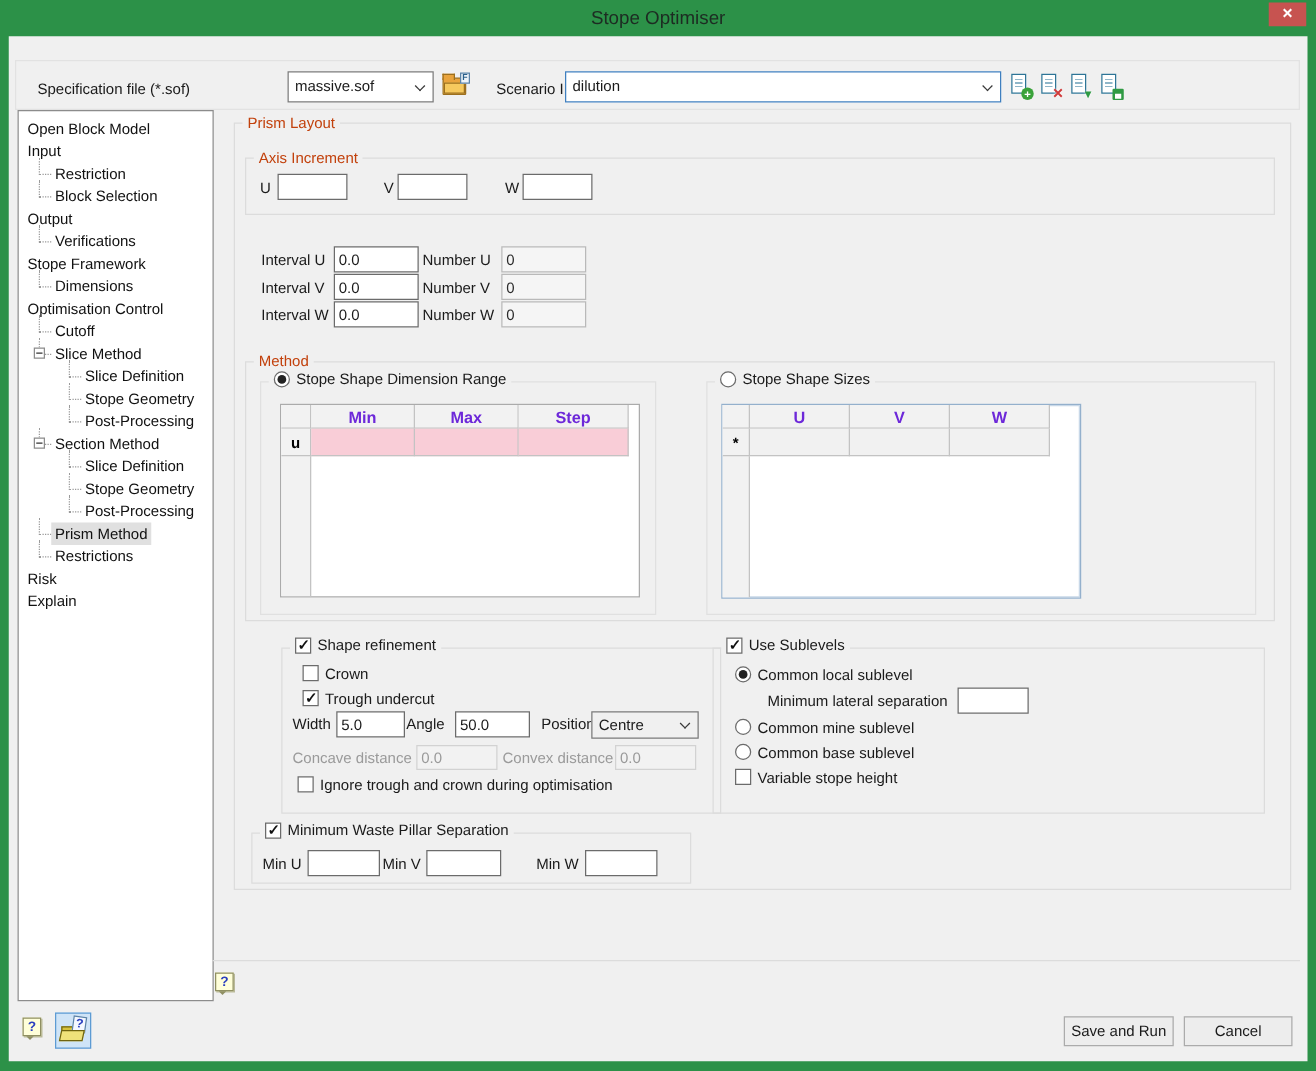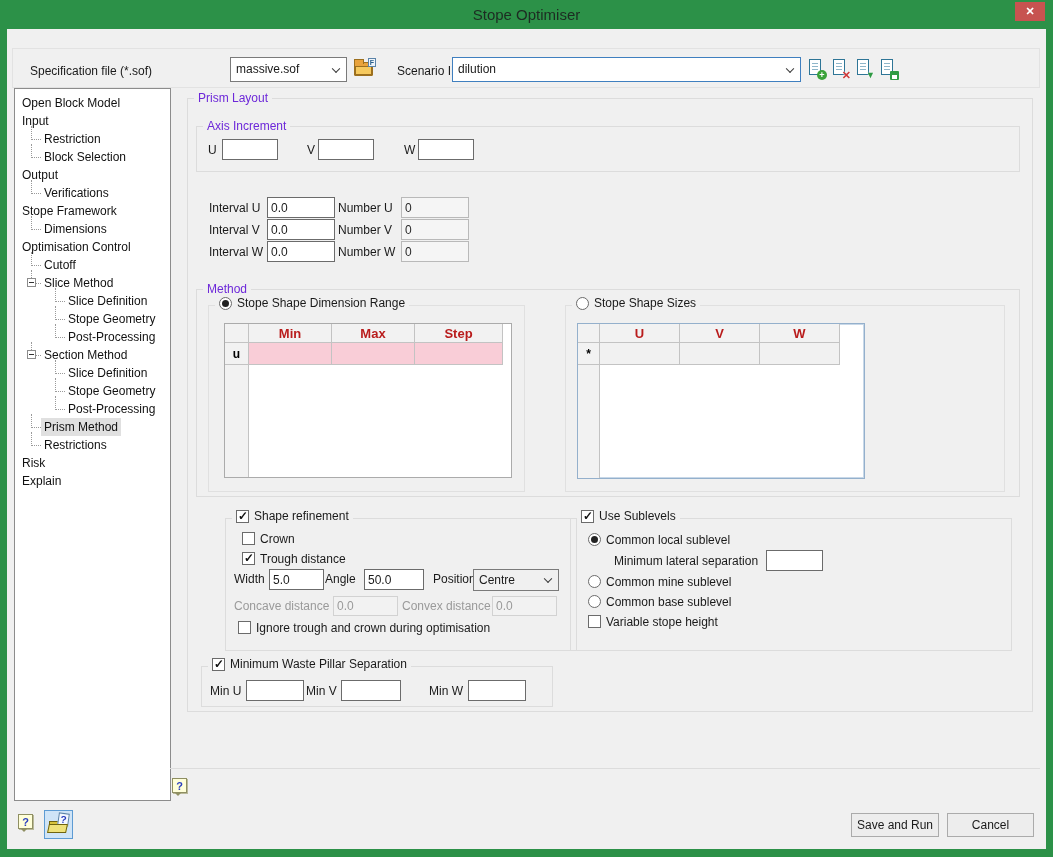--- a/index.html
+++ b/index.html
@@ -16,21 +16,21 @@
   .tb { position:absolute; background:#fff; border:1px solid #6b6b6b; font-size:12px; padding:0 3px; font-family:inherit; color:#1a1a1a; }
   .tb.dis-num { background:#f5f5f5; border-color:#b9b9b9; color:#2b2b2b; }
   .tb.dis-gray { background:#f2f2f2; border-color:#d2d2d2; color:#9a9a9a; }
 
   .combo { position:absolute; background:#fff; border:1px solid #7a7a7a; font-size:12px; color:#1a1a1a; line-height:23px; padding:0 20px 0 5px; white-space:nowrap; overflow:hidden; }
   .combo.blue { border-color:#3f7fbf; }
   .combo.gray { background:#f0f0f0; }
   .chev { position:absolute; right:7px; top:50%; width:6px; height:6px; border-right:1px solid #3a3a3a; border-bottom:1px solid #3a3a3a; transform:translateY(-70%) rotate(45deg); }
 
   .groupbox { position:absolute; border:1px solid #dcdcdc; }
-  .gb-label { position:absolute; top:-8px; left:6px; background:#f0f0f0; padding:0 4px; font-size:12px; white-space:nowrap; color:#6d28d9; }
+  .gb-label { position:absolute; top:-8px; left:6px; background:#f0f0f0; padding:0 4px; font-size:12px; white-space:nowrap; color:#c2410c; }
   .gb-legend { position:absolute; top:-10px; left:6px; background:#f0f0f0; padding:0 4px; display:flex; align-items:center; gap:5px; font-size:12px; white-space:nowrap; color:#1a1a1a; }
 
   .cb { width:13px; height:13px; background:#fff; border:1px solid #6b6b6b; display:inline-block; position:relative; flex:0 0 auto; }
   .cb.on::after { content:"\2713"; position:absolute; left:1px; top:-2px; font-size:12px; font-weight:bold; color:#111; }
   .rb { width:13px; height:13px; border-radius:50%; background:#fff; border:1px solid #6b6b6b; display:inline-block; position:relative; flex:0 0 auto; }
   .rb.on::after { content:""; position:absolute; left:2px; top:2px; width:7px; height:7px; border-radius:50%; background:#222; }
   .abs { position:absolute; }
 
   
   .panel-top { position:absolute; left:5px; top:19px; width:1028px; height:40px; border:1px solid #e2e2e2; }
@@ -79,21 +79,21 @@
   .box-refine { left:194px; top:489px; width:352px; height:133px;margin-left:24px; }
   .box-sublevels { left:563px; top:489px; width:442px; height:133px; }
   .box-waste { left:194px; top:637px; width:352px; height:41px; }
 
   
   .grid { position:absolute; background:#fff; border:1px solid #ababab; overflow:hidden; }
   .grid.bluebrd { border:1px solid #94b0cc; box-shadow:0 0 0 1px #c8d8e8 inset; }
   .rowhdr-strip { position:absolute; left:0; top:0; bottom:0; background:#f2f2f2; border-right:1px solid #c3c3c3; }
   .g-row { position:absolute; left:0; display:flex; }
   .g-cell { border-right:1px solid #c3c3c3; border-bottom:1px solid #c3c3c3; font-size:13px; display:flex; align-items:center; justify-content:center; }
-  .g-head .g-cell { background:#f2f2f2; font-weight:bold; color:#b91c1c; }
+  .g-head .g-cell { background:#f2f2f2; font-weight:bold; color:#6d28d9; }
   .g-cell.hdrcol { background:#f2f2f2; font-weight:bold; font-size:12px; }
   .g-cell.pink { background:#f9cdd7; }
   .g-cell.graycell { background:#f1f1f1; }
 
   .divider { position:absolute; left:163px; top:739px; width:870px; height:1px; background:#dcdcdc; }
 
   
   .help { position:absolute; width:17px; height:20px; cursor:pointer; }
   .help .bubble { position:absolute; left:0; top:0; width:15px; height:15px; background:#ffffd9; border:1px solid #8f8f62; box-shadow:1px 1px 0 #b9b99a; color:#2a3fbf; font-weight:bold; font-size:11px; text-align:center; line-height:14px; }
   .help .tail { position:absolute; left:3px; top:15px; width:0; height:0; border:3px solid transparent; border-top-color:#8f8f62; }
@@ -254,21 +254,21 @@
     </div>
 
     <div class="groupbox box-refine">
       <span class="gb-legend">
         <span class="cb on"></span>
         <span>Shape refinement</span>
       </span>
       <span class="cb abs" style="left:16px; top:13px;"></span>
       <span class="lbl" style="left:34px; top:13px;">Crown</span>
       <span class="cb abs on" style="left:16px; top:33px;"></span>
-      <span class="lbl" style="left:34px; top:33px;">Trough distance</span>
+      <span class="lbl" style="left:34px; top:33px;">Trough undercut</span>
 
       <span class="lbl" style="left:8px; top:53px;">Width</span>
       <input class="tb" style="left: 43px; top: 50px; width: 55px; height: 21px;" value="5.0">
       <span class="lbl" style="left:99px; top:53px;">Angle</span>
       <input class="tb" style="left: 138px; top: 50px; width: 60px; height: 21px;" value="50.0">
       <span class="lbl" style="left:207px; top:53px;">Position</span>
       <div class="combo gray" style="left:247px; top:50px; width:86px; height:22px; line-height:20px;">
         <span>Centre</span>
         <span class="chev"></span>
       </div>

